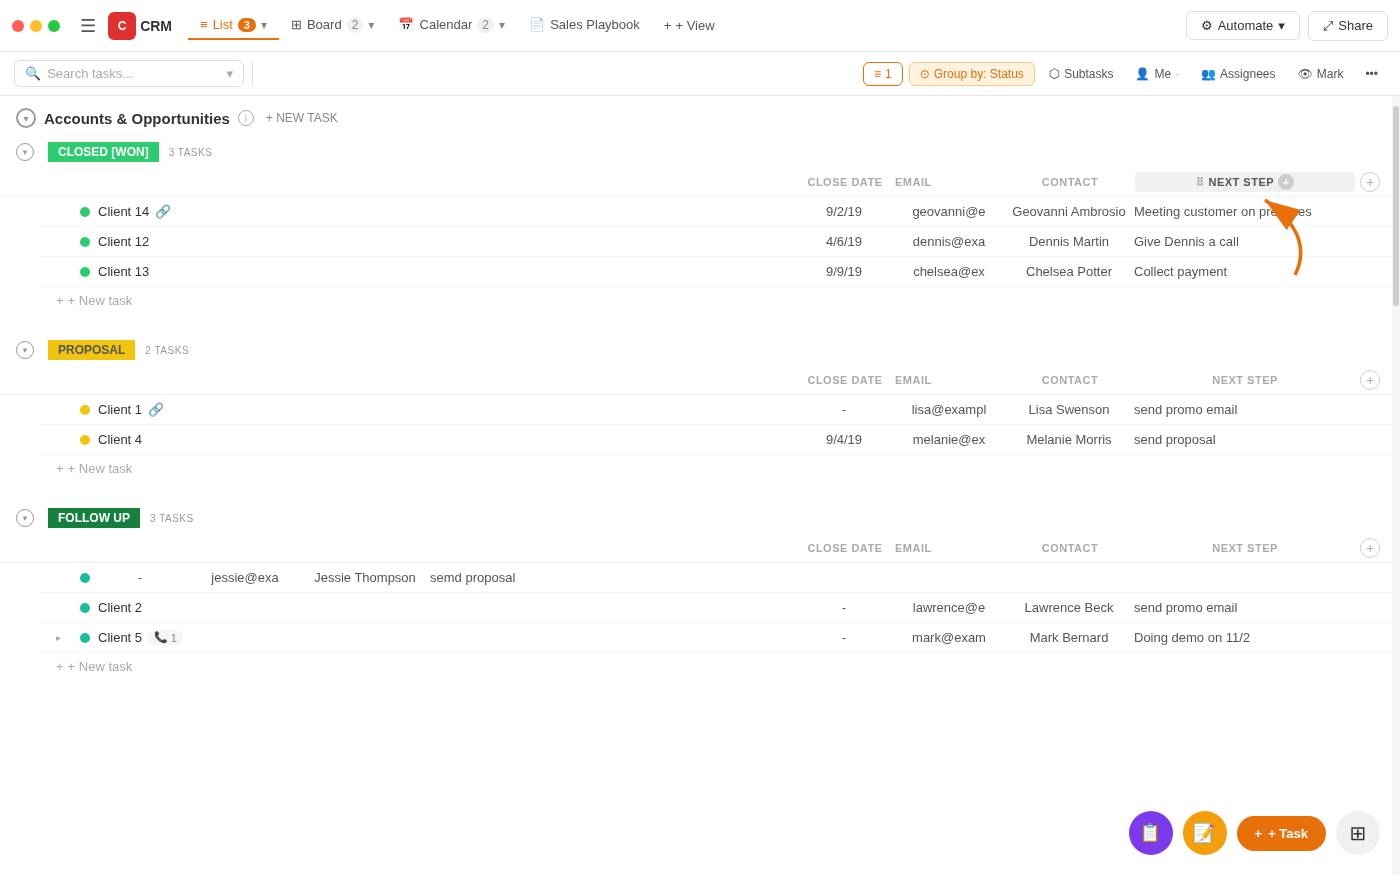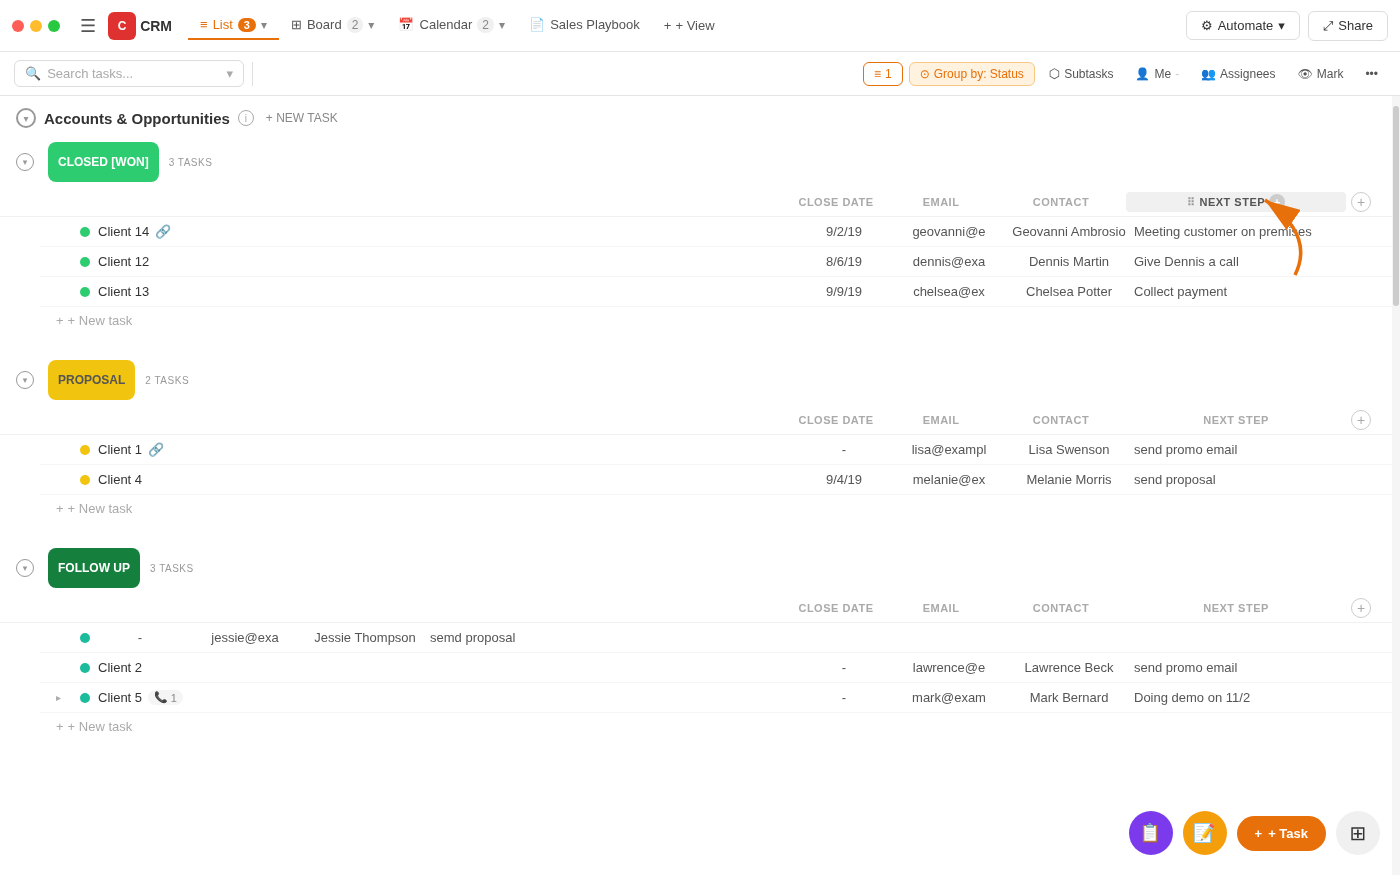--- a/index.html
+++ b/index.html
@@ -41,32 +41,32 @@
     
     .section-header { display: flex; align-items: center; gap: 8px; padding: 12px 16px 8px; }
     .section-toggle { width: 20px; height: 20px; border-radius: 50%; border: 2px solid #999; display: flex; align-items: center; justify-content: center; cursor: pointer; font-size: 10px; color: #999; }
     .section-title { font-weight: 700; font-size: 15px; }
     .info-icon { width: 16px; height: 16px; border-radius: 50%; border: 1.5px solid #aaa; display: flex; align-items: center; justify-content: center; font-size: 10px; color: #aaa; cursor: pointer; }
     .new-task-link { color: #888; font-size: 12px; cursor: pointer; margin-left: 4px; }
 
     
     .group { margin-bottom: 20px; }
     .group-header-row { display: flex; align-items: center; padding: 6px 16px; gap: 10px; }
-    .group-label { padding: 13px 10px; border-radius: 8px; font-size: 12px; font-weight: 700; color: white; cursor: pointer; }
+    .group-label { padding: 3px 10px; border-radius: 0; font-size: 12px; font-weight: 700; color: white; cursor: pointer; }
     .group-label.green { background: #2ecc71; }
     .group-label.yellow { background: #f1c40f; color: #555; }
     .group-label.teal { background: #15803d; }
     .group-count { font-size: 10px; color: #999; font-weight: 400; text-transform: uppercase; letter-spacing: 0.5px; }
     .group-toggle { width: 18px; height: 18px; border-radius: 50%; border: 1.5px solid #999; display: flex; align-items: center; justify-content: center; font-size: 9px; color: #999; cursor: pointer; margin-right: 4px; }
 
     
-    .col-headers { display: flex; align-items: center; padding: 4px 24px; border-bottom: 1px solid #f0f0f0; }
+    .col-headers { display: flex; align-items: center; padding: 4px 15px; border-bottom: 1px solid #f0f0f0; }
     .col-name { flex: 1; font-size: 11px; color: #aaa; font-weight: 600; text-transform: uppercase; letter-spacing: 0.5px; padding-left: 40px; }
     .col-date { width: 100px; font-size: 11px; color: #aaa; font-weight: 600; text-transform: uppercase; letter-spacing: 0.5px; text-align: center; }
-    .col-email { width: 110px; font-size: 11px; color: #aaa; font-weight: 600; text-transform: uppercase; letter-spacing: 0.5px; text-align: center; }
+    .col-email { width: 110px; font-size: 11px; color: #aaa; font-weight: 600; text-transform: uppercase; letter-spacing: 0.5px; text-align: left; }
     .col-contact { width: 130px; font-size: 11px; color: #aaa; font-weight: 600; text-transform: uppercase; letter-spacing: 0.5px; text-align: center; }
     .col-next-step { width: 220px; font-size: 11px; color: #aaa; font-weight: 600; text-transform: uppercase; letter-spacing: 0.5px; text-align: center; display: flex; align-items: center; justify-content: center; gap: 4px; }
     .col-next-step.highlighted { background: #f0f0f0; border-radius: 4px; padding: 2px 8px; color: #555; }
     .col-add { width: 30px; display: flex; justify-content: center; }
     .add-col-btn { width: 20px; height: 20px; border-radius: 50%; border: 1.5px solid #ccc; display: flex; align-items: center; justify-content: center; font-size: 14px; color: #aaa; cursor: pointer; }
 
     
     .task-row { display: flex; align-items: center; padding: 7px 16px; border-bottom: 1px solid #f5f5f5; margin-left: 40px; }
     .task-dot { width: 10px; height: 10px; border-radius: 50%; flex-shrink: 0; }
     .task-dot.green { background: #2ecc71; }
@@ -245,21 +245,21 @@
       <div class="task-next">Meeting customer on premises</div>
       <div class="task-actions"></div>
     </div>
 
     <div class="task-row">
       <div style="width:24px;"></div>
       <div class="task-dot green"></div>
       <div class="task-name">
         <span style="cursor:pointer;">Client 12</span>
       </div>
-      <div class="task-date">8/6/19</div>
+      <div class="task-date">4/6/19</div>
       <div class="task-email">dennis@exa</div>
       <div class="task-contact">Dennis Martin</div>
       <div class="task-next">Give Dennis a call</div>
       <div class="task-actions"></div>
     </div>
 
     <div class="task-row">
       <div style="width:24px;"></div>
       <div class="task-dot green"></div>
       <div class="task-name">

